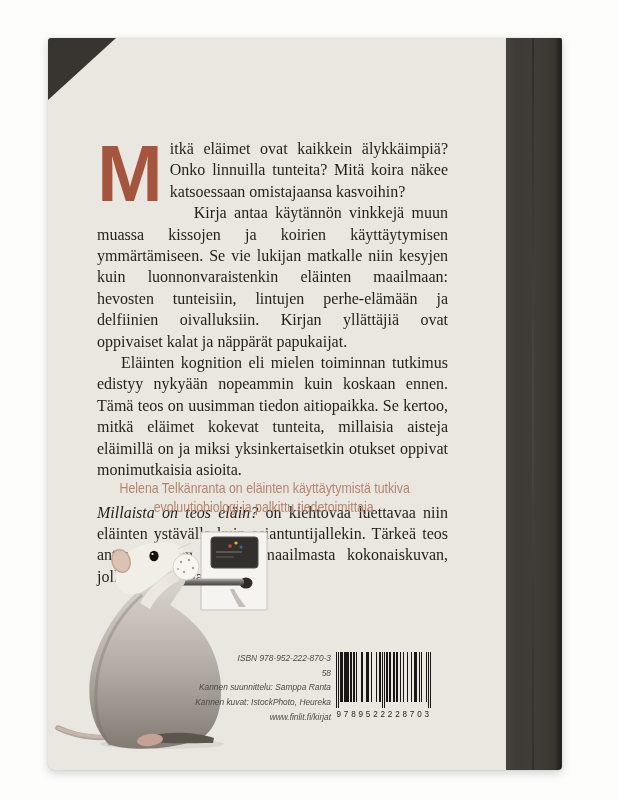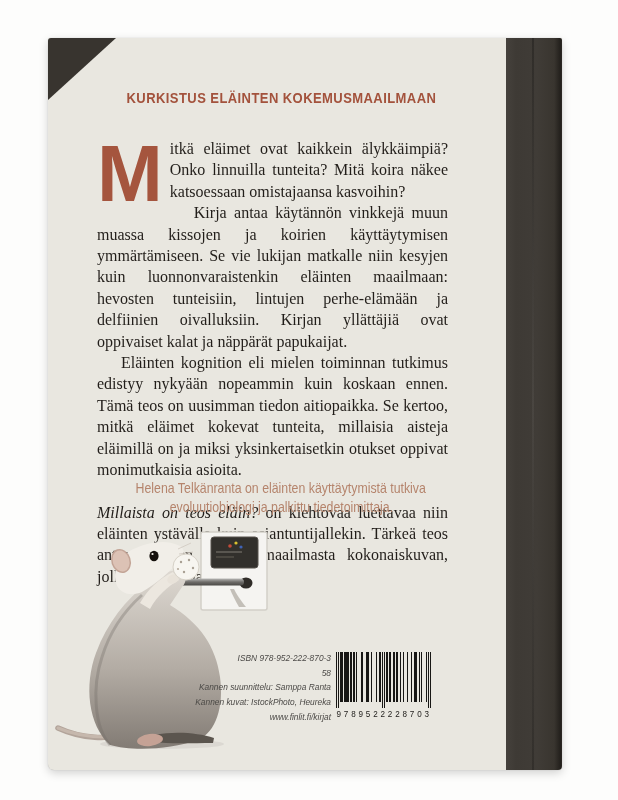--- a/index.html
+++ b/index.html
@@ -64,21 +64,21 @@
     color: #a5553e;
     margin: 5px 9px 2px 0;
     letter-spacing: -2px;
   }
   .indented { text-indent: 24px; }
   .para-last { margin-top: 21px !important; }
   .para-last em { font-style: italic; }
 
   
   .author-note {
-    position: absolute; top: 441px; left: 58px; width: 350px;
+    position: absolute; top: 441px; left: 42px; width: 350px;
     text-align: center;
     color: #b5846c;
     font-size: 14.5px; line-height: 19px;
     white-space: nowrap;
   }
   .author-note .squeeze { display: inline-block; transform: scaleX(0.85); transform-origin: center; }
 
   
   .rat-photo { position: absolute; left: 2px; top: 489px; width: 220px; height: 224px; }
 
@@ -111,23 +111,20 @@
 
 <div class="stage">
   <div class="book">
 
     <div class="corner-triangle"></div>
 
     <div class="spine">
       <div class="crease"></div>
     </div>
 
-    <div class="tagline">
-      <span class="squeeze">KURKISTUS ELÄINTEN KOKEMUSMAAILMAAN</span>
-    </div>
 
     <div class="body-copy">
       <p><span class="dropcap">M</span><span>itkä eläimet ovat kaikkein älykkäimpiä? Onko linnuilla tunteita? Mitä koira näkee katsoessaan omistajaansa kasvoihin?</span></p>
       <p class="indented">Kirja antaa käytännön vinkkejä muun muassa kissojen ja koirien käyttäytymisen ymmärtämiseen. Se vie lukijan matkalle niin kesyjen kuin luonnonvaraistenkin eläinten maailmaan: hevosten tunteisiin, lintujen perhe-elämään ja delfiinien oivalluksiin. Kirjan yllättäjiä ovat oppivaiset kalat ja näppärät papukaijat.</p>
       <p class="indented">Eläinten kognition eli mielen toiminnan tutkimus edistyy nykyään nopeammin kuin koskaan ennen. Tämä teos on uusimman tiedon aitiopaikka. Se kertoo, mitkä eläimet kokevat tunteita, millaisia aisteja eläimillä on ja miksi yksinkertaisetkin otukset oppivat monimutkaisia asioita.</p>
       <p class="para-last"><em>Millaista on teos eläin?</em><span> on kiehtovaa luettavaa niin eläinten ystävälle kuin asiantuntijallekin. Tärkeä teos antaa eläinten kokemusmaailmasta kokonaiskuvan, jollaista ei muualta löydy.</span></p>
     </div>
 
     <div class="author-note">
       <span class="squeeze">Helena Telkänranta on eläinten käyttäytymistä tutkiva</span><br>

